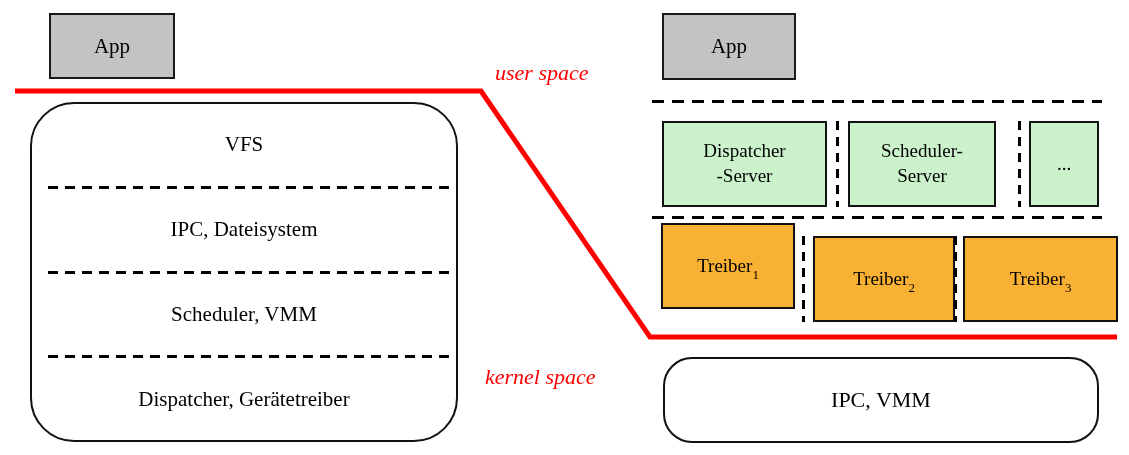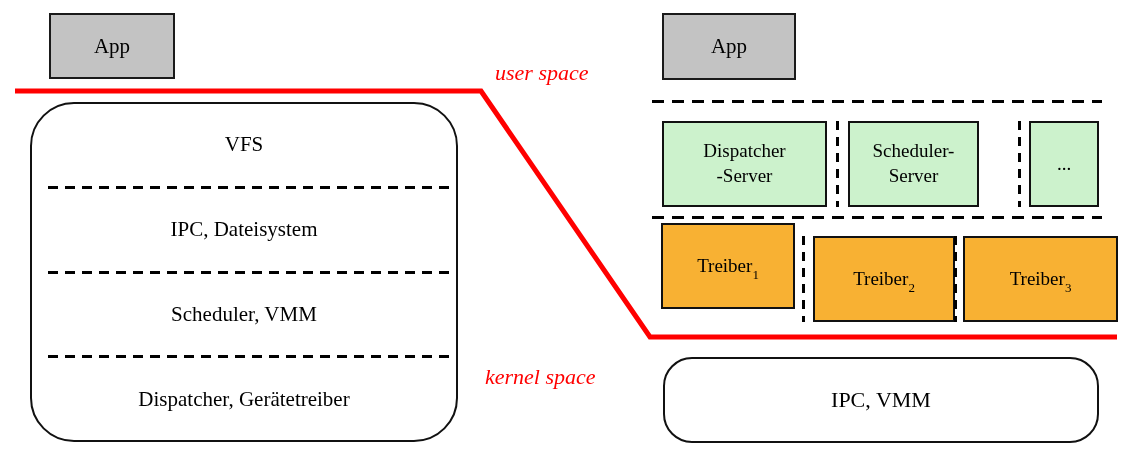--- a/index.html
+++ b/index.html
@@ -113,21 +113,21 @@
     <span>App</span>
   </div>
 
   <div class="abs hdash" style="left:652px;top:100px;width:450px;"></div>
 
   <div class="abs server-box" style="left:662px;top:121px;width:165px;height:86px;">
     <span>Dispatcher</span>
     <span>-Server</span>
   </div>
   <div class="abs vdash" style="left:836px;top:121px;height:86px;"></div>
-  <div class="abs server-box" style="left:848px;top:121px;width:131px;height:86px;">
+  <div class="abs server-box" style="left:848px;top:121px;width:148px;height:86px;">
     <span>Scheduler-</span>
     <span>Server</span>
   </div>
   <div class="abs vdash" style="left:1018px;top:121px;height:86px;"></div>
   <div class="abs server-box" style="left:1029px;top:121px;width:70px;height:86px;">
     <span>...</span>
   </div>
 
   <div class="abs hdash" style="left:652px;top:216px;width:450px;"></div>
 

